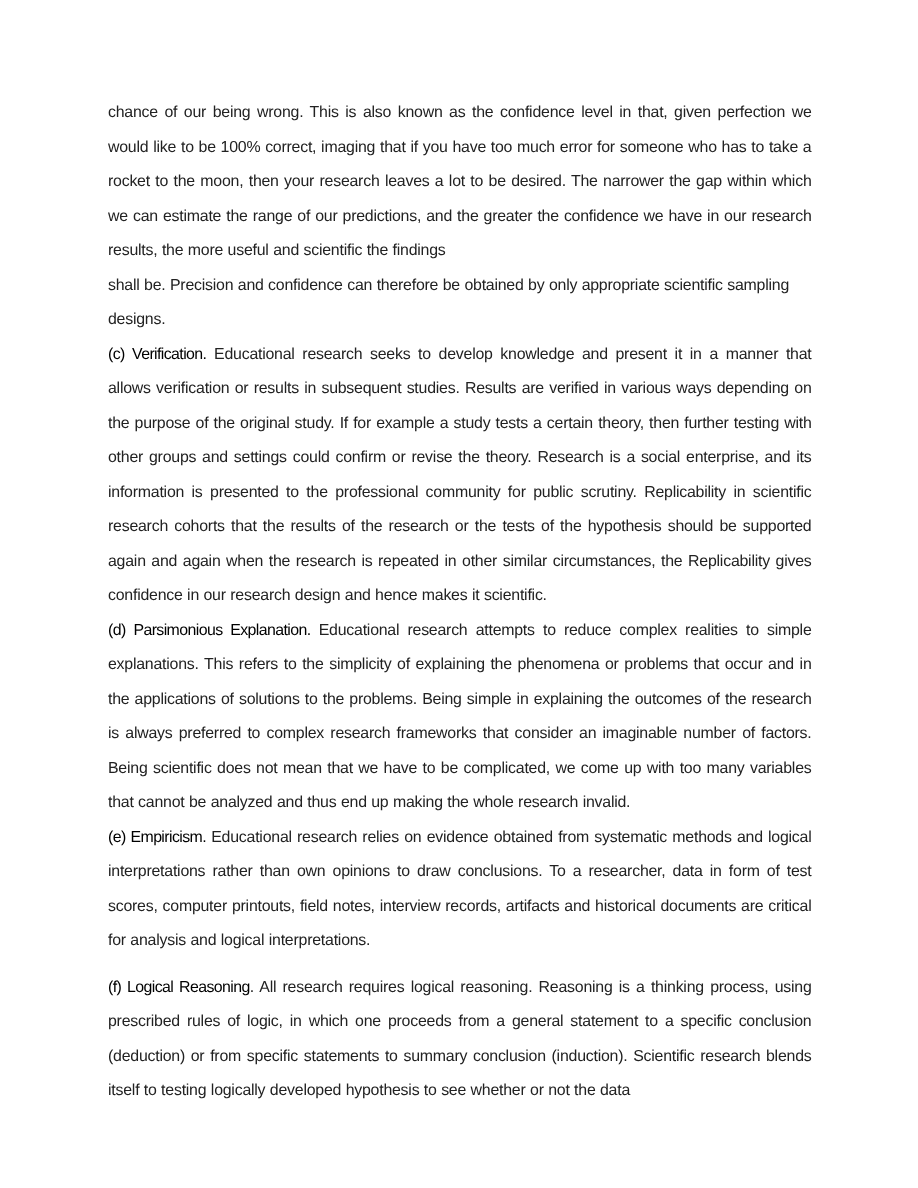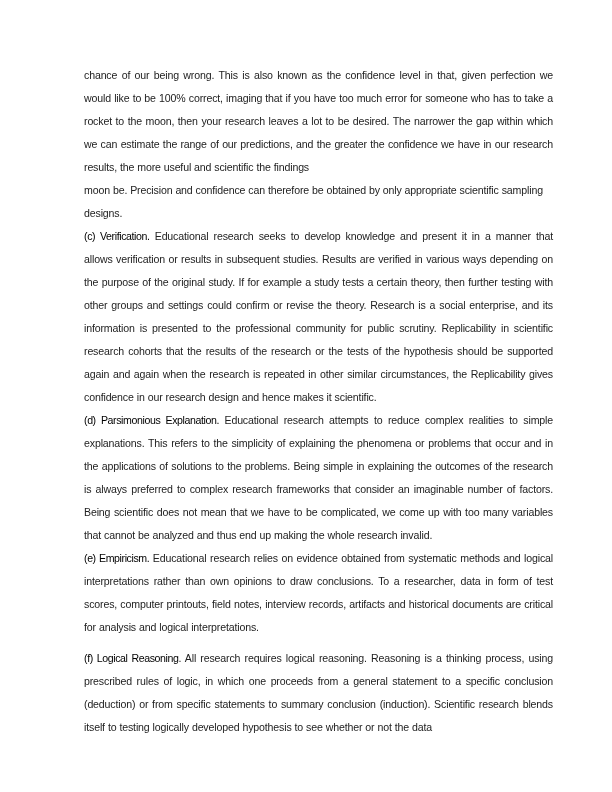--- a/index.html
+++ b/index.html
@@ -10,21 +10,21 @@
     body {
       width: 612px;
       height: 792px;
       position: relative;
       overflow: hidden;
       font-family: "Liberation Sans", "DejaVu Sans", sans-serif;
       color: #222222;
     }
     .page {
       position: absolute;
-      left: 84px;
+      left: 72px;
       top: 64px;
       width: 469px;
     }
     .para {
       margin: 0;
       font-size: 10.6px;
       line-height: 23px;
       text-align: justify;
       letter-spacing: -0.15px;
       word-spacing: 0.2px;
@@ -41,21 +41,21 @@
       margin-top: 8px;
     }
   </style>
 </head>
 <body>
 
 <div class="page">
 
   <p class="para">chance of our being wrong. This is also known as the confidence level in that, given perfection we would like to be 100% correct, imaging that if you have too much error for someone who has to take a rocket to the moon, then your research leaves a lot to be desired. The narrower the gap within which we can estimate the range of our predictions, and the greater the confidence we have in our research results, the more useful and scientific the findings</p>
 
-  <p class="para ragged">moon be. Precision and confidence can therefore be obtained by only appropriate scientific sampling designs.</p>
+  <p class="para ragged">shall be. Precision and confidence can therefore be obtained by only appropriate scientific sampling designs.</p>
 
   <p class="para"><span class="heading">(c) Verification.</span><span> Educational research seeks to develop knowledge and present it in a manner that allows verification or results in subsequent studies. Results are verified in various ways depending on the purpose of the original study. If for example a study tests a certain theory, then further testing with other groups and settings could confirm or revise the theory. Research is a social enterprise, and its information is presented to the professional community for public scrutiny. Replicability in scientific research cohorts that the results of the research or the tests of the hypothesis should be supported again and again when the research is repeated in other similar circumstances, the Replicability gives confidence in our research design and hence makes it scientific.</span></p>
 
   <p class="para"><span class="heading">(d) Parsimonious Explanation.</span><span> Educational research attempts to reduce complex realities to simple explanations. This refers to the simplicity of explaining the phenomena or problems that occur and in the applications of solutions to the problems. Being simple in explaining the outcomes of the research is always preferred to complex research frameworks that consider an imaginable number of factors. Being scientific does not mean that we have to be complicated, we come up with too many variables that cannot be analyzed and thus end up making the whole research invalid.</span></p>
 
   <p class="para"><span class="heading">(e) Empiricism.</span><span> Educational research relies on evidence obtained from systematic methods and logical interpretations rather than own opinions to draw conclusions. To a researcher, data in form of test scores, computer printouts, field notes, interview records, artifacts and historical documents are critical for analysis and logical interpretations.</span></p>
 
   <p class="para gap"><span class="heading">(f) Logical Reasoning</span><span>. All research requires logical reasoning. Reasoning is a thinking process, using prescribed rules of logic, in which one proceeds from a general statement to a specific conclusion (deduction) or from specific statements to summary conclusion (induction). Scientific research blends itself to testing logically developed hypothesis to see whether or not the data</span></p>
 
 </div>

